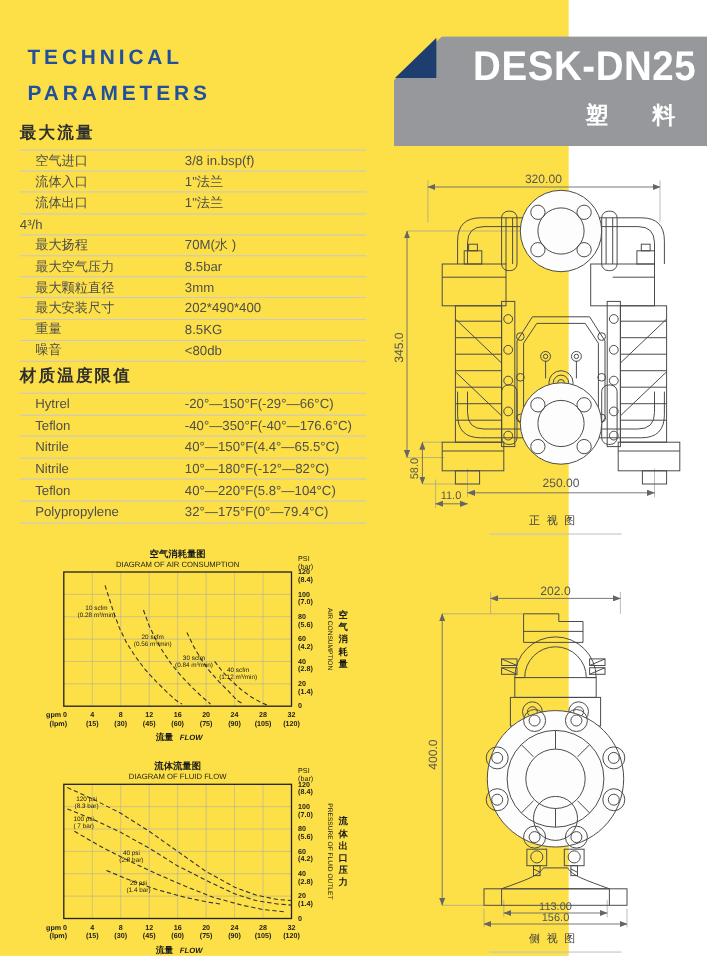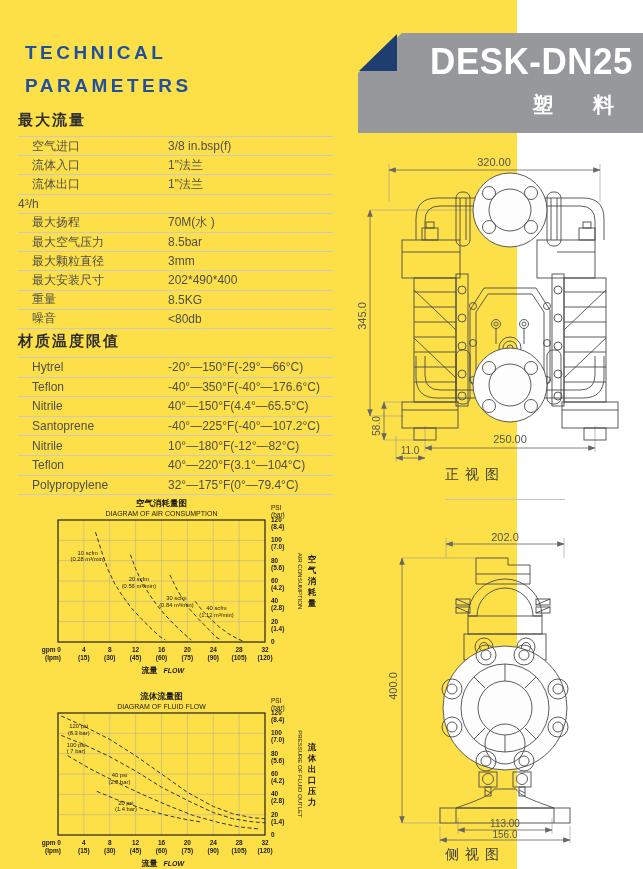--- a/index.html
+++ b/index.html
@@ -32,22 +32,22 @@
   .tlabel{width:150px;padding-left:14px;white-space:nowrap}
   .tvalue{flex:1;white-space:nowrap}
 
   .chart{position:absolute;left:10px;width:345px;height:205px}
   #chart-0{top:496px}
   #chart-1{top:689px}
 
   #front-view{position:absolute;left:356px;top:140px;width:285px;height:330px}
   #side-view{position:absolute;left:378px;top:496px;width:250px;height:348px}
 
-  .cap{position:absolute;width:120px;text-align:left;font-size:14px;color:#3d3d3d;
-    letter-spacing:6px;padding-bottom:15px;border-bottom:1px solid #c4c4c4}
+  .cap{position:absolute;width:120px;text-align:center;font-size:10px;color:#3d3d3d;
+    letter-spacing:6px;padding-bottom:5px;border-bottom:1px solid #c4c4c4}
   #front-caption{left:445px;top:466px}
   #side-caption{left:445px;top:846px}
 
   svg text{font-family:"Liberation Sans","DejaVu Sans",sans-serif}
 </style>
 </head>
 <body>
 
 <div class="page">
 
@@ -113,30 +113,26 @@
       </div>
       <div class="trow">
         <span class="tlabel">Teflon</span>
         <span class="tvalue">-40°—350°F(-40°—176.6°C)</span>
       </div>
       <div class="trow">
         <span class="tlabel">Nitrile</span>
         <span class="tvalue">40°—150°F(4.4°—65.5°C)</span>
       </div>
       <div class="trow">
-        <span class="tlabel">Santoprene</span>
-        <span class="tvalue">-40°—225°F(-40°—107.2°C)</span>
-      </div>
-      <div class="trow">
         <span class="tlabel">Nitrile</span>
         <span class="tvalue">10°—180°F(-12°—82°C)</span>
       </div>
       <div class="trow">
         <span class="tlabel">Teflon</span>
-        <span class="tvalue">40°—220°F(3.1°—104°C)</span>
+        <span class="tvalue">40°—220°F(5.8°—104°C)</span>
       </div>
       <div class="trow">
         <span class="tlabel">Polypropylene</span>
         <span class="tvalue">32°—175°F(0°—79.4°C)</span>
       </div>
     </div>
 
   <svg class="chart" id="chart-0" viewBox="0 0 345 205">
       <text x="151.5" y="10" font-size="8.5" fill="#1a1a1a" text-anchor="middle" font-weight="bold">空气消耗量图</text>
       <text x="151.5" y="19.5" font-size="7" fill="#1a1a1a" text-anchor="middle">DIAGRAM OF AIR CONSUMPTION</text>

